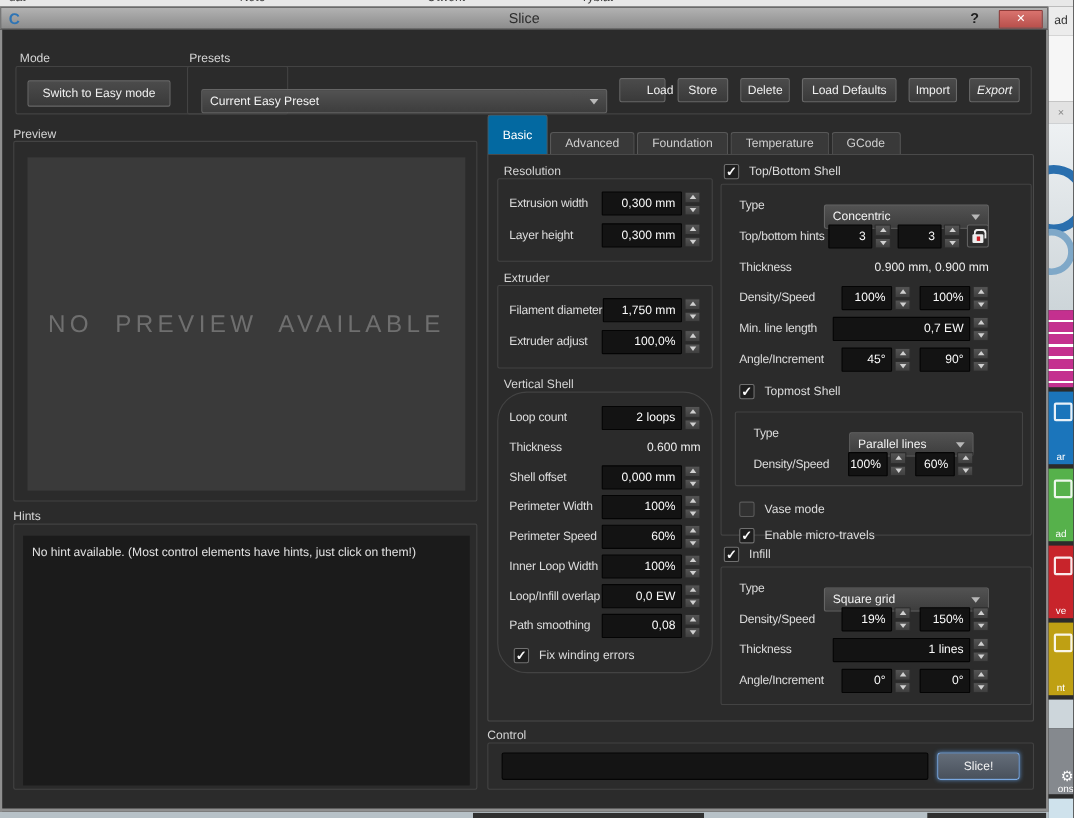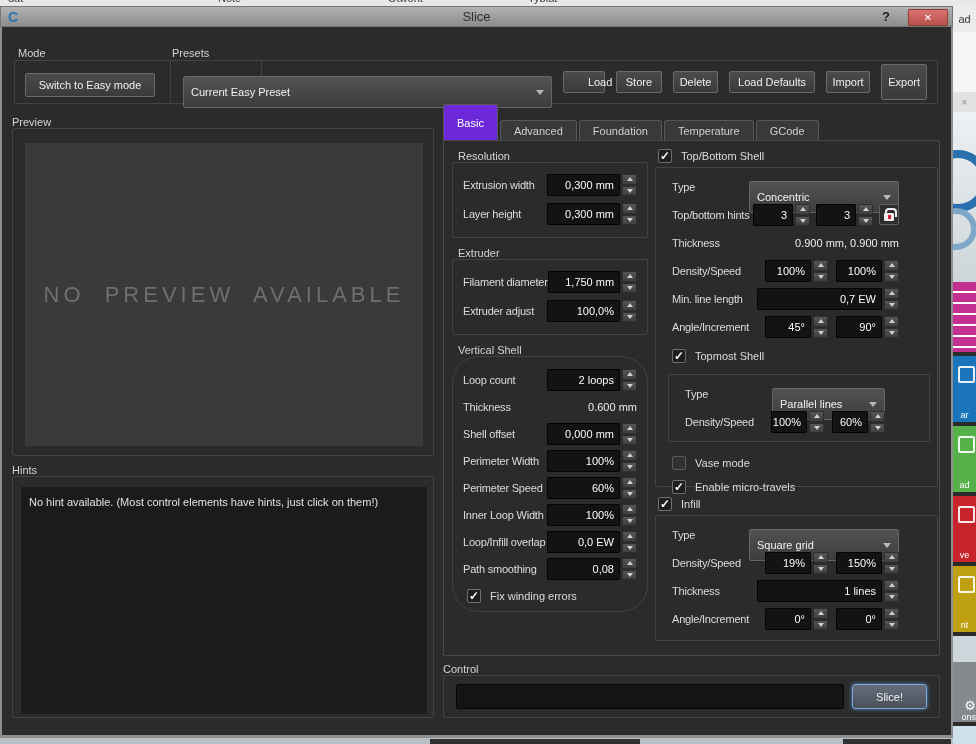--- a/index.html
+++ b/index.html
@@ -45,21 +45,21 @@
   .dialog-body { position:absolute; left:0; top:27px; width:953px; height:711px; background:#2b2b2b;
     border-left:2px solid #8f8f8f; border-right:2px solid #8f8f8f; border-bottom:3px solid #8f8f8f; z-index:2; }
 
   .gtitle { position:absolute; color:#d4d4d4; font-size:11px; white-space:nowrap; z-index:3; }
   .gbox { position:absolute; border:1px solid #434343; border-radius:2px; z-index:2; }
 
   .btn { background:linear-gradient(#4b4b4b,#3a3a3a); border:1px solid #6a6a6a; border-radius:2px;
     color:#efefef; display:flex; align-items:center; justify-content:center; font-size:11px; white-space:nowrap; }
 
   .dd { background:linear-gradient(#525252,#3d3d3d); border:1px solid #656565; border-radius:2px;
-    color:#f2f2f2; display:flex; align-items:center; padding:0 7px; height:32px;margin-top:20px; }
+    color:#f2f2f2; display:flex; align-items:center; padding:0 7px; height:22px;margin-top:20px; }
   .dd .arr { margin-left:auto; width:0; height:0; border:4px solid transparent; border-top:5px solid #b8b8b8; margin-top:5px; }
 
   .val { background:#131313; border:1px solid #040404; border-radius:1px; color:#fbfbfb; height:22px;
     display:flex; align-items:center; justify-content:flex-end; padding:0 5px; font-size:11px; white-space:nowrap; }
 
   .spin { width:15px; height:22px; display:flex; flex-direction:column; gap:1px; margin-left:2px; }
   .spin i { flex:1; background:linear-gradient(#555,#3f3f3f); border:1px solid #2d2d2d; border-radius:1px;
     display:flex; align-items:center; justify-content:center; }
   .spin i.up::after { content:""; width:0; height:0; border:3px solid transparent; border-bottom:4px solid #d0d0d0; margin-top:-4px; }
   .spin i.dn::after { content:""; width:0; height:0; border:3px solid transparent; border-top:4px solid #d0d0d0; margin-bottom:-4px; }
@@ -94,21 +94,21 @@
   .subhdr { margin-top:5px; }
   .subbox { width:262px; margin-left:-4px; margin-top:5px; border:1px solid #434343; border-radius:2px;
     padding:8px 44px 8px 16px; display:flex; flex-direction:column; gap:6px; }
   .subbox .dd { width:113px; }
   .subbox .pair .val { width:36px; }
 
   
   .tabbar { position:absolute; left:443px; top:117px; height:23px; display:flex; align-items:flex-end; z-index:3; }
   .tab { height:20px; padding:0 13px; background:#393939; border:1px solid #585858; border-bottom:none;
     border-radius:3px 3px 0 0; color:#cfcfcf; display:flex; align-items:center; margin-right:2px; }
-  .tab.active { height:36px; background:#6d28d9; color:#ffffff; }
+  .tab.active { height:36px; background:#0369a1; color:#ffffff; }
   .tabpanel { position:absolute; left:443px; top:140px; width:497px; height:516px; border:1px solid #4a4a4a; border-radius:0 2px 2px 2px; z-index:2; }
 
   
   .preview-inner { position:absolute; left:12px; top:14px; width:398px; height:303px; background:#3a3a3a;
     display:flex; align-items:center; justify-content:center; }
   .preview-msg { color:#6f6f6f; font-size:22px; letter-spacing:4px; word-spacing:10px; }
   .hints-inner { position:absolute; left:8px; top:10px; width:406px; height:227px; background:#1b1b1b; padding:9px 8px; color:#e2e2e2; }
 
   
   .presets-flex { position:absolute; inset:0; display:flex; align-items:center; padding:0 10px 0 12px; gap:11px; }
@@ -174,21 +174,21 @@
     <div class="presets-flex">
       <div class="dd">
         <span>Current Easy Preset</span>
         <span class="arr"></span>
       </div>
       <div class="btn" style="width:42px; height:22px;padding-left:32px;">Load</div>
       <div class="btn" style="width:46px; height:22px;">Store</div>
       <div class="btn" style="width:46px; height:22px;">Delete</div>
       <div class="btn" style="width:86px; height:22px;">Load Defaults</div>
       <div class="btn" style="width:45px; height:22px;">Import</div>
-      <div class="btn" style="width:46px; height:36px;">Export</div>
+      <div class="btn" style="width:46px; height:22px;font-style:italic;">Export</div>
     </div>
   </div>
 
   <div class="gtitle" style="left:12px; top:116px;">Preview</div>
   <div class="gbox" style="left:12px; top:128px; width:422px; height:328px;">
     <div class="preview-inner">
       <span class="preview-msg">NO PREVIEW AVAILABLE</span>
     </div>
   </div>
 

